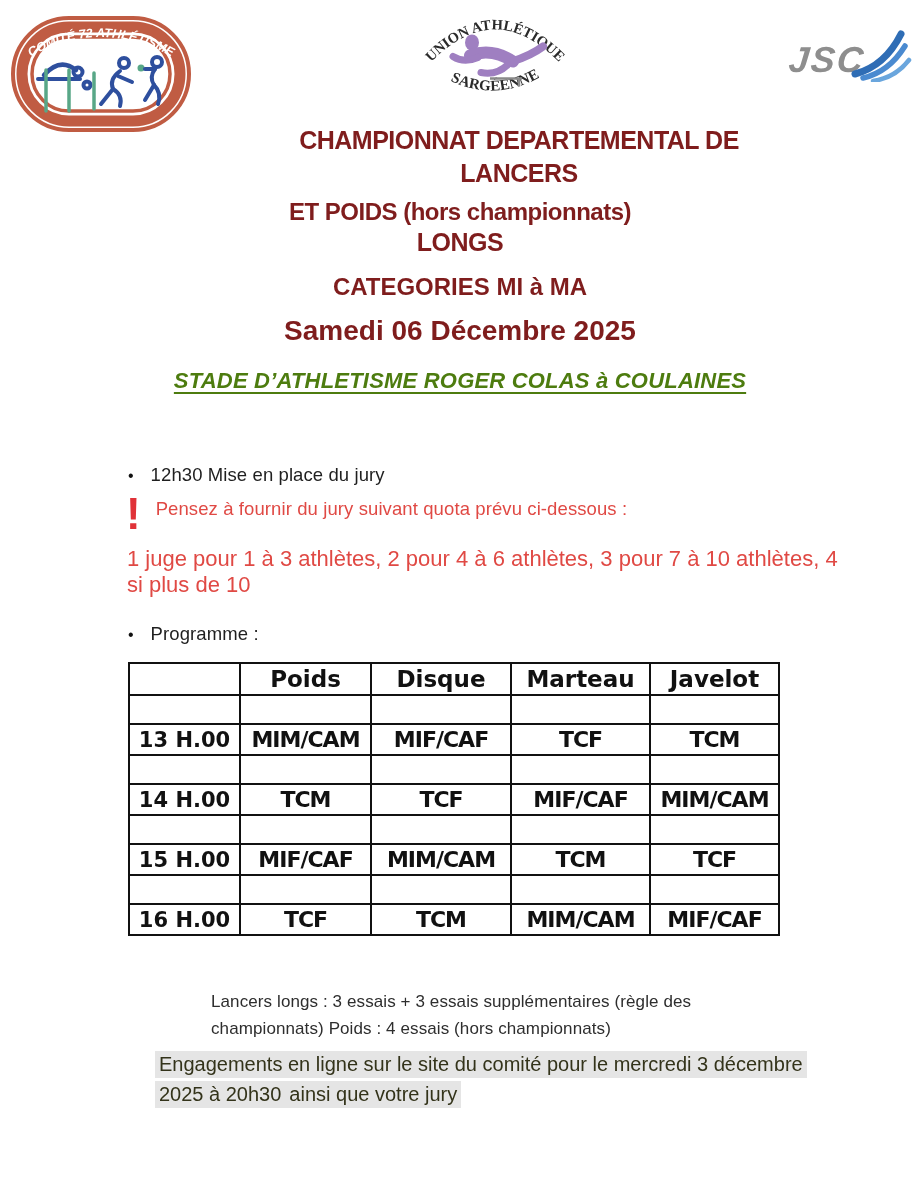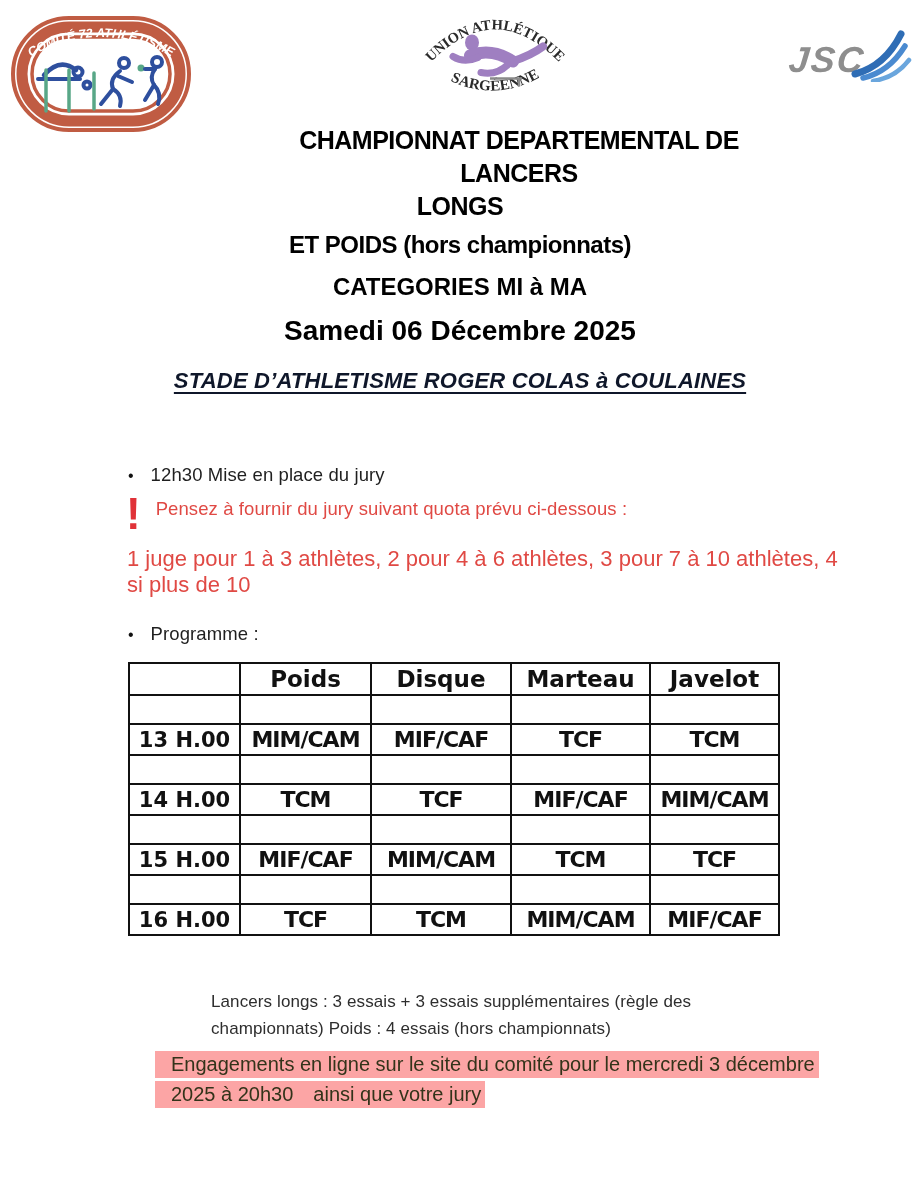--- a/index.html
+++ b/index.html
@@ -12,29 +12,29 @@
   .logo-uas{position:absolute;left:420px;top:4px;width:150px;height:103px;}
   .logo-jsc{position:absolute;left:783px;top:24px;width:130px;height:58px;}
   .jsc-text{
     position:absolute;left:6px;top:18px;
     font-size:36px;font-weight:bold;font-style:italic;letter-spacing:2px;
     color:#8e8e8e;transform:skewX(-6deg);line-height:1;
   }
   .jsc-swoosh{position:absolute;left:68px;top:0;}
   
   .title-block{position:absolute;left:130px;top:124px;width:660px;text-align:center;}
-  .t-red{color:#000000;}
+  .t-red{color:#7f1d1d;}
   .t-line1{font-size:25px;font-weight:bold;letter-spacing:-0.5px;line-height:33px;padding-left:118px;}
   .t-line2{font-size:25px;font-weight:bold;letter-spacing:-0.5px;line-height:33px;}
   .t-line3{font-size:24px;font-weight:bold;letter-spacing:-0.5px;margin-top:8px;}
   .t-line4{font-size:24px;font-weight:bold;margin-top:14px;}
   .t-date{font-size:28px;font-weight:bold;margin-top:14px;}
   .t-venue{margin-top:21px;}
   .t-venue a{
-    color:#0f172a;font-style:italic;font-size:22px;font-weight:bold;letter-spacing:0.2px;
+    color:#4d7c0f;font-style:italic;font-size:22px;font-weight:bold;letter-spacing:0.2px;
     text-decoration:underline;text-decoration-thickness:2px;text-underline-offset:4px;cursor:pointer;
   }
   
   .bullet-row{position:absolute;left:128px;display:flex;align-items:baseline;}
   .bullet-dot{font-size:16px;margin-right:17px;color:#111;}
   .bullet-text{font-size:18.5px;color:#1f1f1f;letter-spacing:0.1px;}
   .b1{top:464px;}
   .b2{top:623px;}
   .warning-row{position:absolute;left:126px;top:492px;display:flex;align-items:flex-start;}
   .warn-mark{font-size:44px;font-weight:bold;color:#e03238;line-height:44px;margin-right:15px;}
@@ -47,21 +47,21 @@
     font-family:"DejaVu Sans",sans-serif;font-weight:bold;color:#111;
     overflow:hidden;white-space:nowrap;padding:0;
   }
   .sched .hdr td{height:30px;font-size:23px;}
   .sched .sp td{height:27px;}
   .sched .row td{height:29px;font-size:22px;letter-spacing:-1px;border-radius:11px;}
   .sched .row td.time{font-size:21px;letter-spacing:0;}
   
   .note{position:absolute;left:211px;top:988px;font-size:17px;line-height:27px;color:#2e2e2e;letter-spacing:0.1px;}
   .engagement{position:absolute;left:155px;top:1049px;width:690px;font-size:20px;line-height:30px;color:#33331a;}
-  .hl{background:#fca5a5;padding:2px 4px 3px 16px;text-align:center;}
+  .hl{background:#e5e5e5;padding:2px 4px 3px 4px;text-align:center;}
   .eng-line2 .hl + .hl{}
 </style>
 </head>
 <body>
 
 <div class="page">
 
   <svg class="logo-comite" viewBox="0 0 186 122" xmlns="http://www.w3.org/2000/svg">
     <rect x="5" y="5" width="176" height="112" rx="56" fill="none" stroke="#c05c43" stroke-width="4"></rect>
     <rect x="14" y="14" width="158" height="94" rx="47" fill="none" stroke="#c05c43" stroke-width="11"></rect>
@@ -119,22 +119,22 @@
     <div class="jsc-text">JSC</div>
     <svg class="jsc-swoosh" width="62" height="58" viewBox="0 0 62 58" xmlns="http://www.w3.org/2000/svg">
       <path d="M 4,50 Q 34,42 50,10" stroke="#2f6db5" stroke-width="7" fill="none" stroke-linecap="round"></path>
       <path d="M 12,54 Q 38,48 54,22" stroke="#4a8ad0" stroke-width="5.5" fill="none" stroke-linecap="round"></path>
       <path d="M 22,57 Q 44,54 58,36" stroke="#6aa6dd" stroke-width="4.5" fill="none" stroke-linecap="round"></path>
     </svg>
   </div>
 
   <div class="title-block">
     <div class="t-red t-line1">CHAMPIONNAT DEPARTEMENTAL DE LANCERS</div>
+    <div class="t-red t-line3">ET POIDS (hors championnats)</div>
     <div class="t-red t-line2">LONGS</div>
-    <div class="t-red t-line3">ET POIDS (hors championnats)</div>
     <div class="t-red t-line4">CATEGORIES MI à MA</div>
     <div class="t-red t-date">Samedi 06 Décembre 2025</div>
     <div class="t-venue">
       <a>STADE D’ATHLETISME ROGER COLAS à COULAINES</a>
     </div>
   </div>
 
   <div class="bullet-row b1">
     <span class="bullet-dot">•</span>
     <span class="bullet-text">12h30 Mise en place du jury</span>

